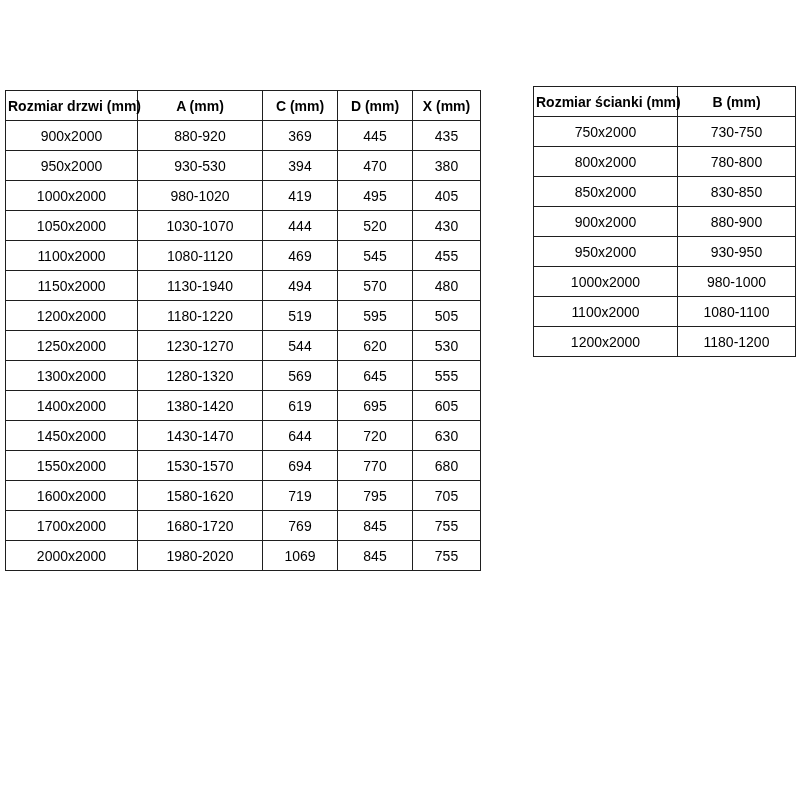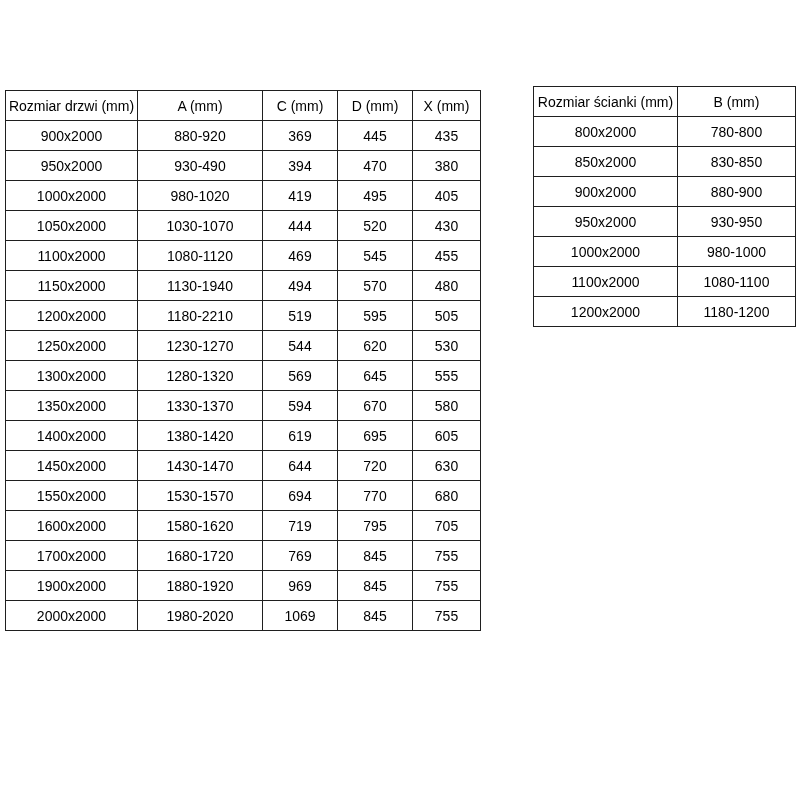--- a/index.html
+++ b/index.html
@@ -27,21 +27,21 @@
     border: 1px solid #1f1f1f;
     height: 30px;
     padding: 0 2px;
     text-align: center;
     vertical-align: middle;
     font-size: 14px;
     color: #000000;
     white-space: nowrap;
     overflow: visible;
   }
-  table.spec th { font-weight: normal; }
+  table.spec th { font-weight: bold; }
   #door-table { left: 5px; top: 90px; width: 475px; }
   #wall-table { left: 533px; top: 86px; width: 262px; }
   #door-table col.c0 { width: 132px; }
   #door-table col.c1 { width: 125px; }
   #door-table col.c2 { width: 75px; }
   #door-table col.c3 { width: 75px; }
   #door-table col.c4 { width: 68px; }
   #wall-table col.c0 { width: 144px; }
   #wall-table col.c1 { width: 118px; }
 </style>
@@ -70,21 +70,21 @@
     <tbody>
         <tr>
           <td>900x2000</td>
           <td>880-920</td>
           <td>369</td>
           <td>445</td>
           <td>435</td>
         </tr>
         <tr>
           <td>950x2000</td>
-          <td>930-490</td>
+          <td>930-530</td>
           <td>394</td>
           <td>470</td>
           <td>380</td>
         </tr>
         <tr>
           <td>1000x2000</td>
           <td>980-1020</td>
           <td>419</td>
           <td>495</td>
           <td>405</td>
@@ -105,47 +105,40 @@
         </tr>
         <tr>
           <td>1150x2000</td>
           <td>1130-1940</td>
           <td>494</td>
           <td>570</td>
           <td>480</td>
         </tr>
         <tr>
           <td>1200x2000</td>
-          <td>1180-2210</td>
+          <td>1180-1220</td>
           <td>519</td>
           <td>595</td>
           <td>505</td>
         </tr>
         <tr>
           <td>1250x2000</td>
           <td>1230-1270</td>
           <td>544</td>
           <td>620</td>
           <td>530</td>
         </tr>
         <tr>
           <td>1300x2000</td>
           <td>1280-1320</td>
           <td>569</td>
           <td>645</td>
           <td>555</td>
         </tr>
         <tr>
-          <td>1350x2000</td>
-          <td>1330-1370</td>
-          <td>594</td>
-          <td>670</td>
-          <td>580</td>
-        </tr>
-        <tr>
           <td>1400x2000</td>
           <td>1380-1420</td>
           <td>619</td>
           <td>695</td>
           <td>605</td>
         </tr>
         <tr>
           <td>1450x2000</td>
           <td>1430-1470</td>
           <td>644</td>
@@ -163,27 +156,20 @@
           <td>1600x2000</td>
           <td>1580-1620</td>
           <td>719</td>
           <td>795</td>
           <td>705</td>
         </tr>
         <tr>
           <td>1700x2000</td>
           <td>1680-1720</td>
           <td>769</td>
-          <td>845</td>
-          <td>755</td>
-        </tr>
-        <tr>
-          <td>1900x2000</td>
-          <td>1880-1920</td>
-          <td>969</td>
           <td>845</td>
           <td>755</td>
         </tr>
         <tr>
           <td>2000x2000</td>
           <td>1980-2020</td>
           <td>1069</td>
           <td>845</td>
           <td>755</td>
         </tr>
@@ -196,20 +182,24 @@
         <col class="c1">
       </colgroup>
     <thead>
         <tr>
           <th>Rozmiar ścianki (mm)</th>
           <th>B (mm)</th>
         </tr>
       </thead>
     <tbody>
         <tr>
+          <td>750x2000</td>
+          <td>730-750</td>
+        </tr>
+        <tr>
           <td>800x2000</td>
           <td>780-800</td>
         </tr>
         <tr>
           <td>850x2000</td>
           <td>830-850</td>
         </tr>
         <tr>
           <td>900x2000</td>
           <td>880-900</td>

